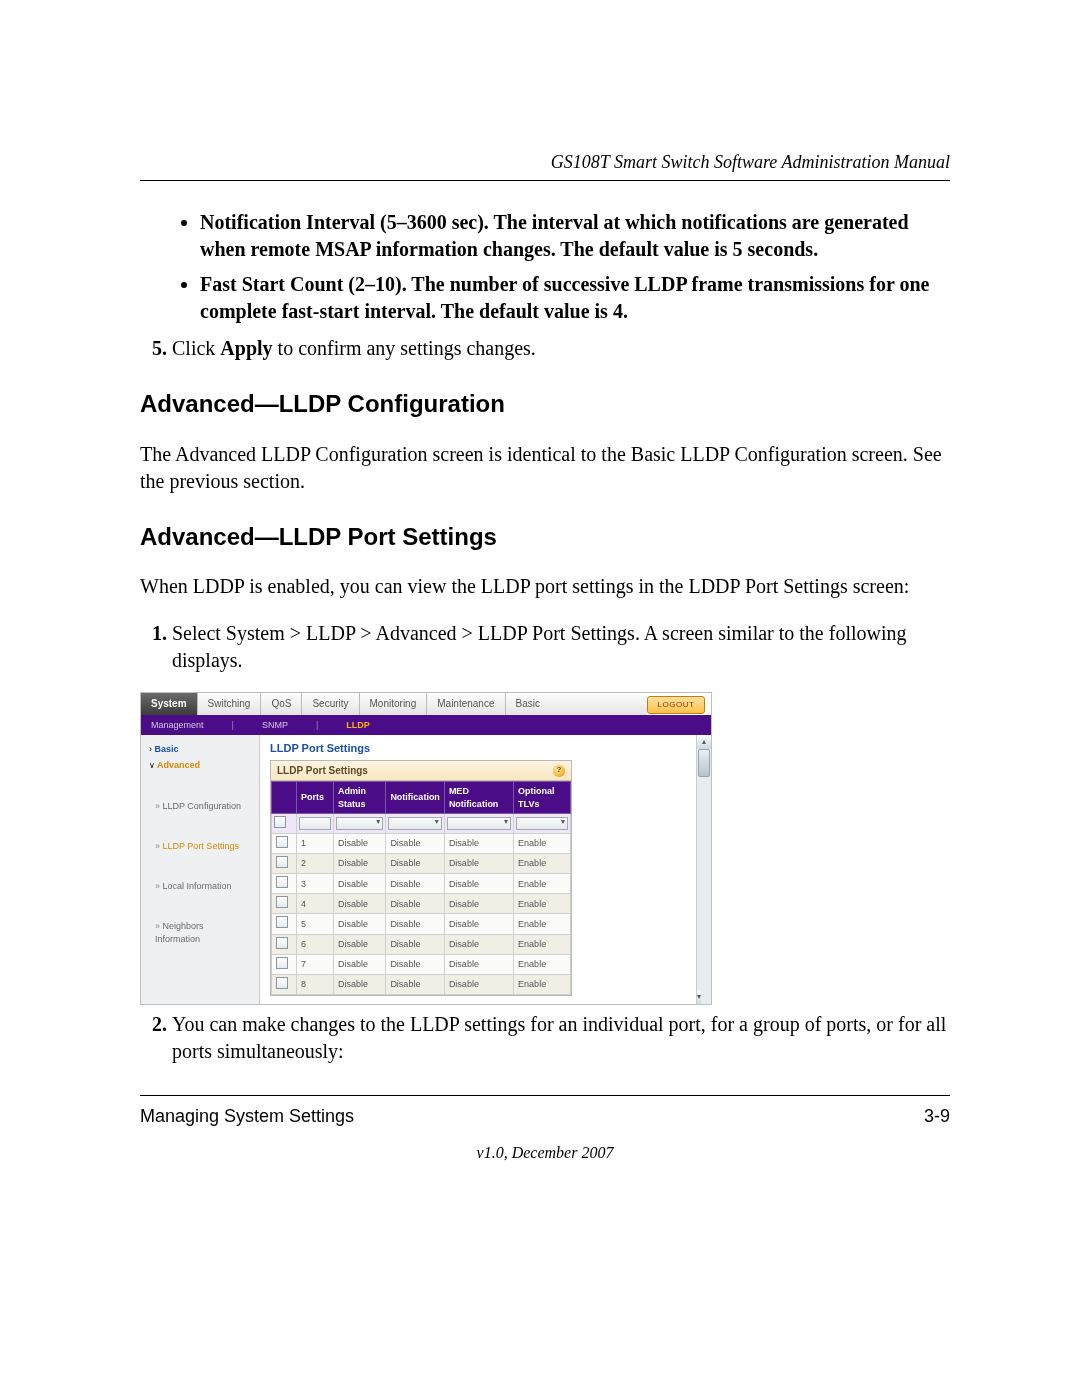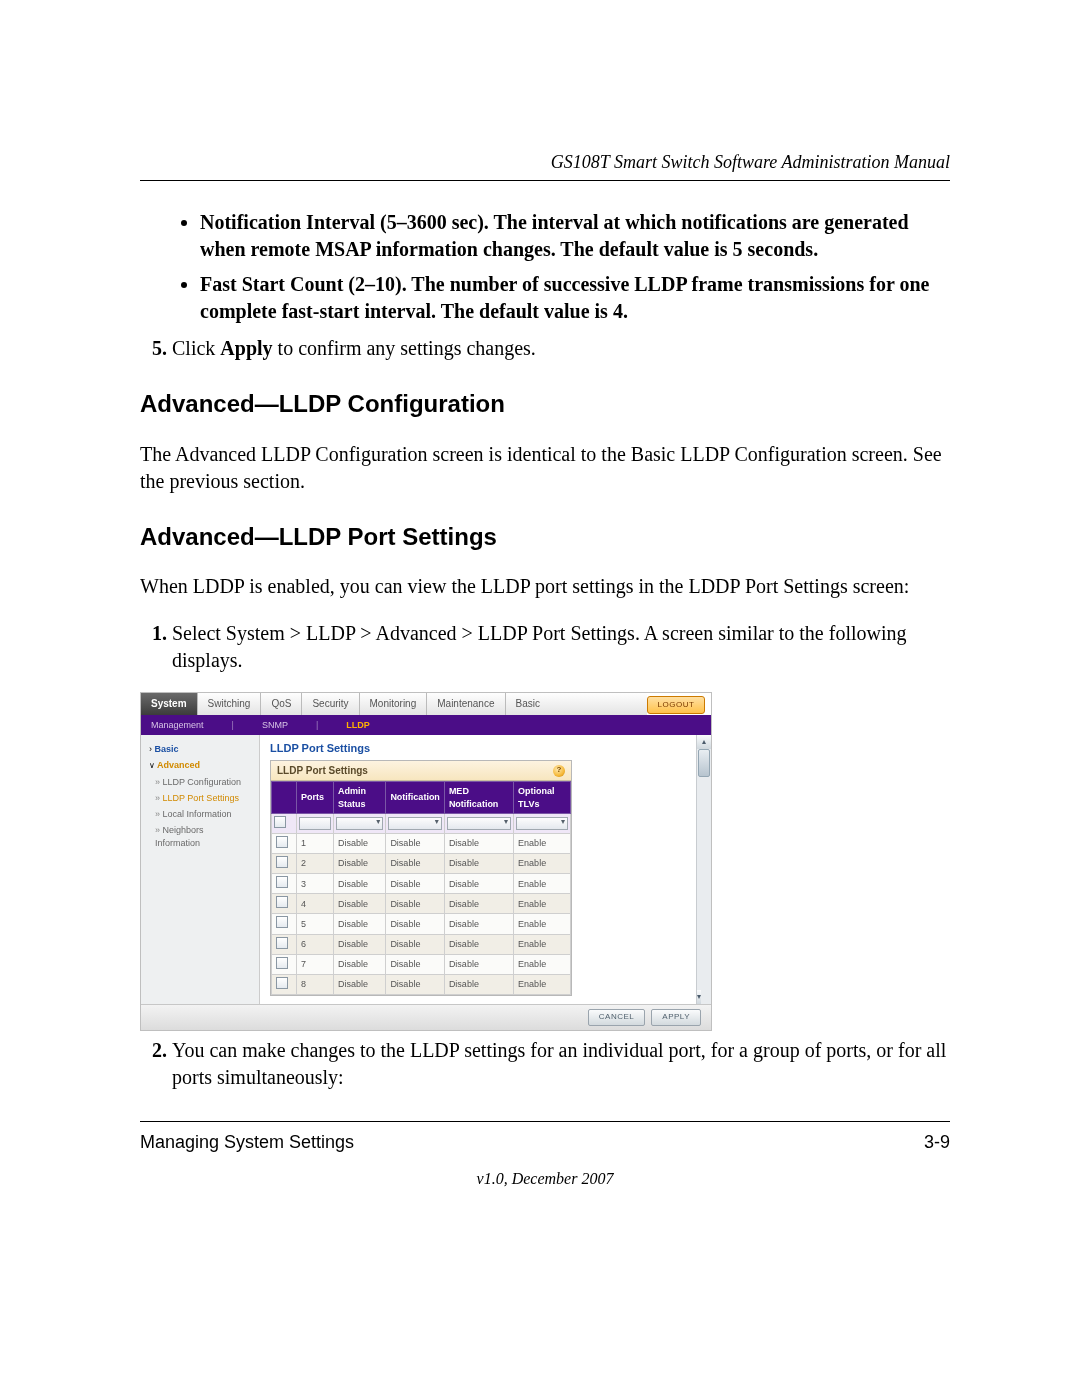--- a/index.html
+++ b/index.html
@@ -116,21 +116,21 @@
   .sidebar {
     width:118px;
     background:#eef0f1;
     border-right:1px solid #ccc;
     padding:6px 0 30px 0;
     font-size:9px;
   }
   .sidebar .lvl1 { padding:2px 8px; }
   .sidebar .basic { color:#1a4fa3; font-weight:bold; }
   .sidebar .advanced { color:#d18a00; font-weight:bold; }
-  .sidebar .lvl2 { padding:2px 8px 2px 14px; color:#6a6a6a; }
+  .sidebar .lvl2 { padding:2px 8px 2px 14px; color:#6a6a6a;margin-top:24px; }
   .sidebar .lvl2::before { content:"\00bb\00a0"; color:#888; }
   .sidebar .lvl2.active { color:#d18a00; }
   .sidebar .lvl1caret::before { content:"\203A\00a0"; }
   .sidebar .lvl1caret.open::before { content:"\2228\00a0"; font-size:8px; }
   .main {
     flex:1;
     padding:6px 4px 8px 10px;
     position:relative;
   }
   .scroll {
@@ -371,24 +371,20 @@
           </div>
           <div class="scroll">
             <div class="arrow">▴</div>
             <div class="track">
               <div class="thumb"></div>
             </div>
             <div class="arrow down">▾</div>
           </div>
         </div>
       </div>
-      <div class="btnbar">
-        <div class="btn">CANCEL</div>
-        <div class="btn">APPLY</div>
-      </div>
     </div>
   </div>
 
 
   <ol class="steps" start="2">
     <li>
       <span>You can make changes to the LLDP settings for an individual port, for a group of ports, or for all ports simultaneously:</span>
     </li>
   </ol>
 

